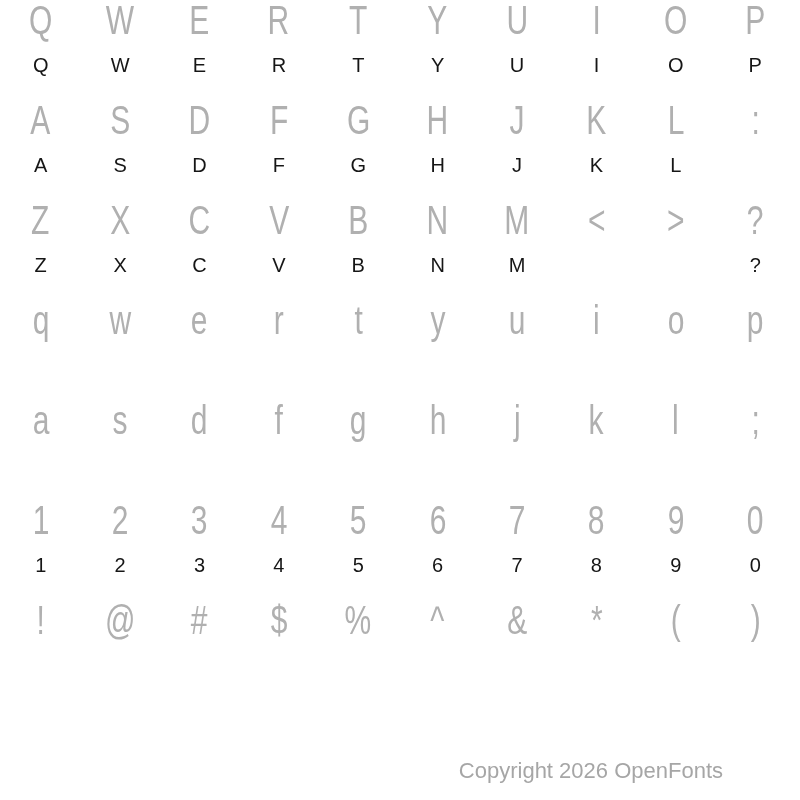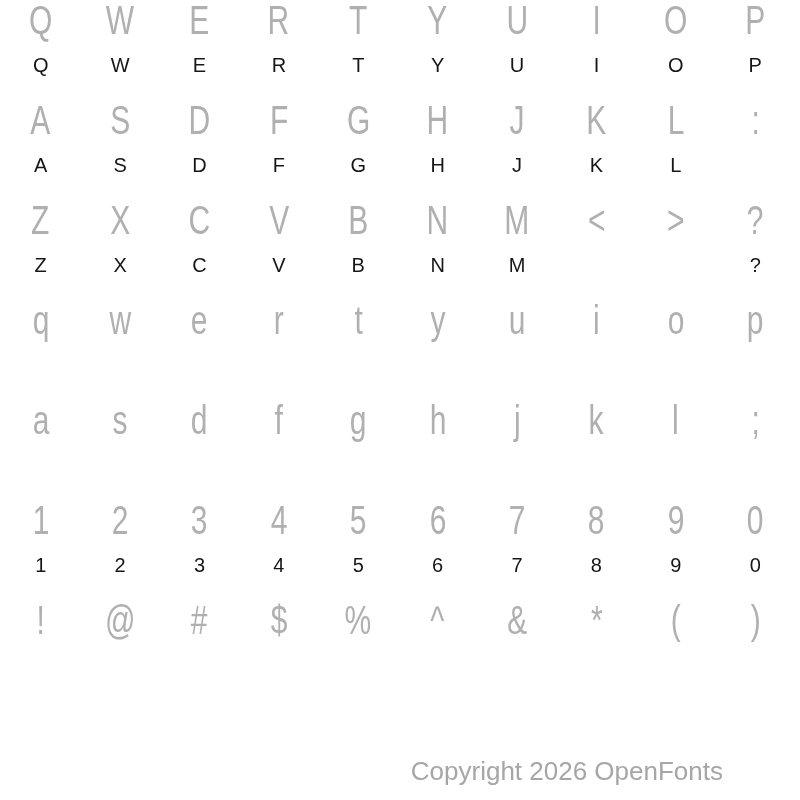--- a/index.html
+++ b/index.html
@@ -45,21 +45,21 @@
     line-height: 20px;
     height: 20px;
     margin-top: 15px;
     color: var(--small-color, #161616);
     white-space: pre;
   }
   .copyright {
     position: absolute;
     top: 759px;
     right: 77px;
-    font-size: 26px;
+    font-size: 22px;
     line-height: 24px;
     color: var(--copyright-color, #a6a6a6);
   }
 </style>
 </head>
 <body style="background: rgb(255, 255, 255);">
 
 <div class="character-grid">
     <div class="char-row">
       <div class="glyph-cell">

